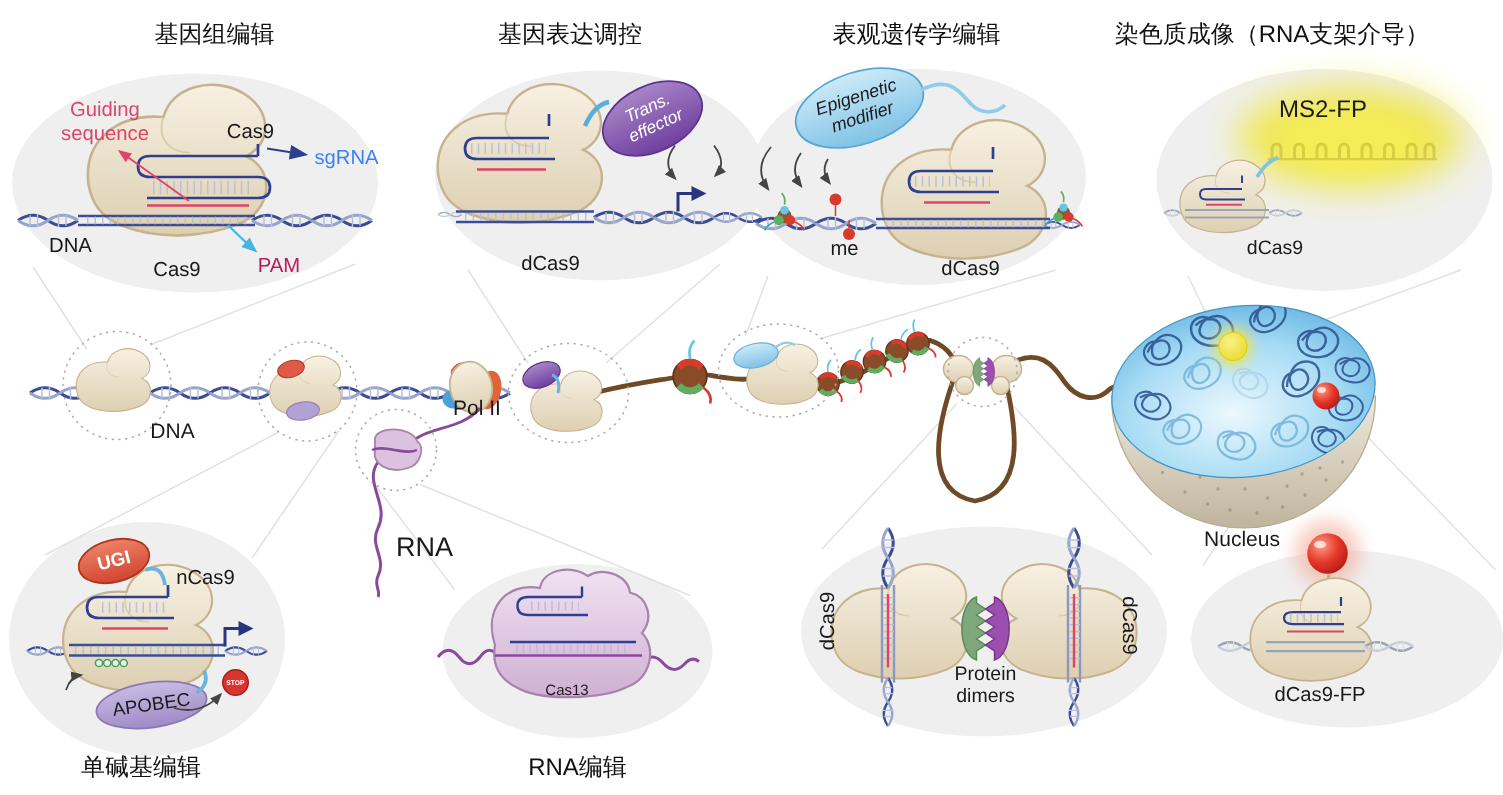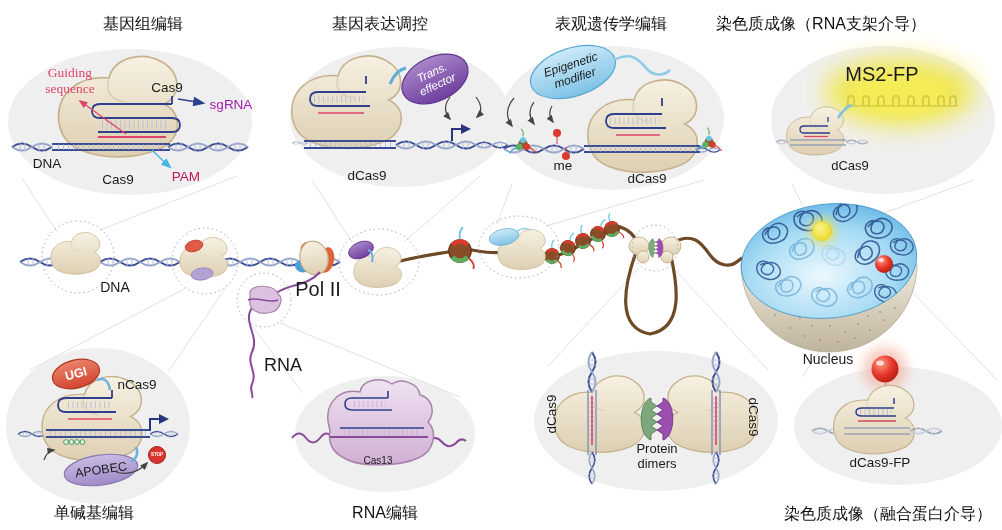--- a/index.html
+++ b/index.html
@@ -2,21 +2,21 @@
 <html><head>
 <meta charset="utf-8">
 <style>
   html,body{margin:0;padding:0;background:#fff;}
   #fig{position:relative;width:1002px;height:530px;background:#fff;overflow:hidden;
        font-family:"Liberation Sans",sans-serif;}
   #fig svg{position:absolute;left:0;top:0;}
   .lbl{position:absolute;transform:translate(-50%,-50%);font-family:"Liberation Sans",sans-serif;
        font-size:13.5px;color:#1a1a1a;white-space:pre-line;text-align:center;line-height:1.15;z-index:5;}
   .t{font-size:16px;color:#111;font-weight:500;white-space:nowrap;}
-  .red{color:#e0436a;font-family:Liberation Serif, serif;} .navy{color:#a21caf;} .cyan{color:#be185d;}
+  .red{color:#e0436a;} .navy{color:#3b82f6;} .cyan{color:#be185d;}
   .wht{color:#fff;} .ital{font-style:italic;}
 </style>
 </head>
 <body>
 
 <div id="fig">
 
 <svg width="1002" height="530" viewBox="0 0 1002 530">
 <defs>
   <linearGradient id="gcream" x1="0" y1="0" x2="0" y2="1">
@@ -433,57 +433,56 @@
   <path d="M844,428 H910 M844,434 H910" stroke="#99a4b6" stroke-width="1.5" fill="none"></path>
   <path d="M894,404 V398 M894,408 H862 Q856,408 856,412 Q856,416 862,416 H896" fill="none" stroke="#2f3f8f" stroke-width="1.5"></path>
   <line x1="860" y1="412" x2="892" y2="412" stroke="#b9c1da" stroke-width="6" stroke-dasharray="1 3.5"></line>
   <line x1="858" y1="421" x2="896" y2="421" stroke="#d04a60" stroke-width="1.4"></line>
 </g>
 </svg>
 
 <div class="lbl t" style="left:143px;top:24px">基因组编辑</div>
 <div class="lbl t" style="left:380px;top:24px">基因表达调控</div>
 <div class="lbl t" style="left:611px;top:24px">表观遗传学编辑</div>
-<div class="lbl t" style="left:821px;top:24px">染色质成像（RNA支架介导）</div>
+<div class="lbl t" style="left:848px;top:24px">染色质成像（RNA支架介导）</div>
 <div class="lbl t" style="left:94px;top:513px">单碱基编辑</div>
 <div class="lbl t" style="left:385px;top:513px">RNA编辑</div>
-<div class="lbl t" style="left:888px;top:514px">染色质成像（融合蛋白介导）</div>
 
 <div class="lbl red" style="left:70px;top:81px">Guiding
 sequence</div>
 <div class="lbl" style="left:167px;top:88px">Cas9</div>
 <div class="lbl navy" style="left:231px;top:105px">sgRNA</div>
 <div class="lbl" style="left:47px;top:164px">DNA</div>
 <div class="lbl" style="left:118px;top:180px">Cas9</div>
 <div class="lbl cyan" style="left:186px;top:177px">PAM</div>
 
 <div class="lbl wht ital" style="left:435px;top:79px;font-size:11.5px;transform:translate(-50%,-50%) rotate(-25deg)">Trans.
 effector</div>
 <div class="lbl" style="left:367px;top:176px">dCas9</div>
 
 <div class="lbl ital" style="left:573px;top:72px;font-size:12px;transform:translate(-50%,-50%) rotate(-18deg)">Epigenetic
 modifier</div>
 <div class="lbl" style="left:563px;top:166px">me</div>
 <div class="lbl" style="left:647px;top:179px">dCas9</div>
 
-<div class="lbl" style="left:882px;top:74px;font-size:20px">MS2-FP</div>
+<div class="lbl" style="left:882px;top:74px;font-size:16px">MS2-FP</div>
 <div class="lbl" style="left:850px;top:166px;font-size:13px">dCas9</div>
 
 <div class="lbl wht" style="left:76px;top:374px;font-size:12.5px;font-weight:bold;transform:translate(-50%,-50%) rotate(-14deg)">UGI</div>
 <div class="lbl" style="left:137px;top:385px">nCas9</div>
 <div class="lbl" style="left:101px;top:470px;font-size:12.5px;transform:translate(-50%,-50%) rotate(-8deg)">APOBEC</div>
 <div class="lbl wht" style="left:157px;top:455px;font-size:4.5px;font-weight:bold">STOP</div>
 
 <div class="lbl" style="left:378px;top:461px;font-size:10px">Cas13</div>
 
 <div class="lbl" style="left:552px;top:414px;transform:translate(-50%,-50%) rotate(-90deg)">dCas9</div>
 <div class="lbl" style="left:753px;top:417px;transform:translate(-50%,-50%) rotate(90deg)">dCas9</div>
 <div class="lbl" style="left:657px;top:457px;font-size:13px">Protein
 dimers</div>
 
 <div class="lbl" style="left:828px;top:359px;font-size:14px">Nucleus</div>
 <div class="lbl" style="left:880px;top:463px">dCas9-FP</div>
 
 <div class="lbl" style="left:115px;top:287px;font-size:14px">DNA</div>
-<div class="lbl" style="left:318px;top:289px;font-size:20px">Pol II</div>
+<div class="lbl" style="left:318px;top:272px;font-size:14px">Pol II</div>
 <div class="lbl" style="left:283px;top:365px;font-size:18px">RNA</div>
 
 </div>
 
 </body></html>

